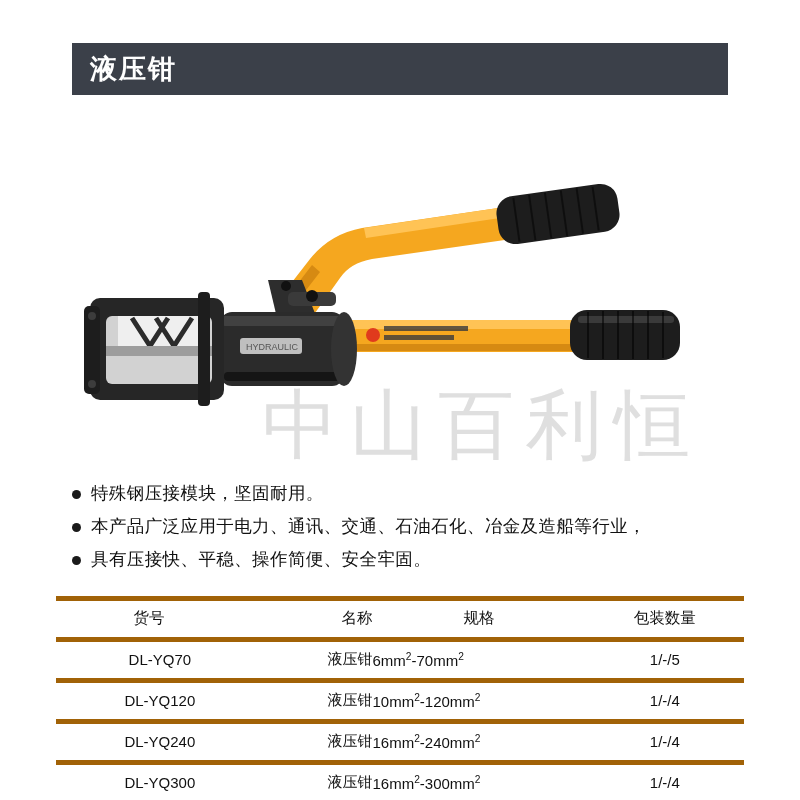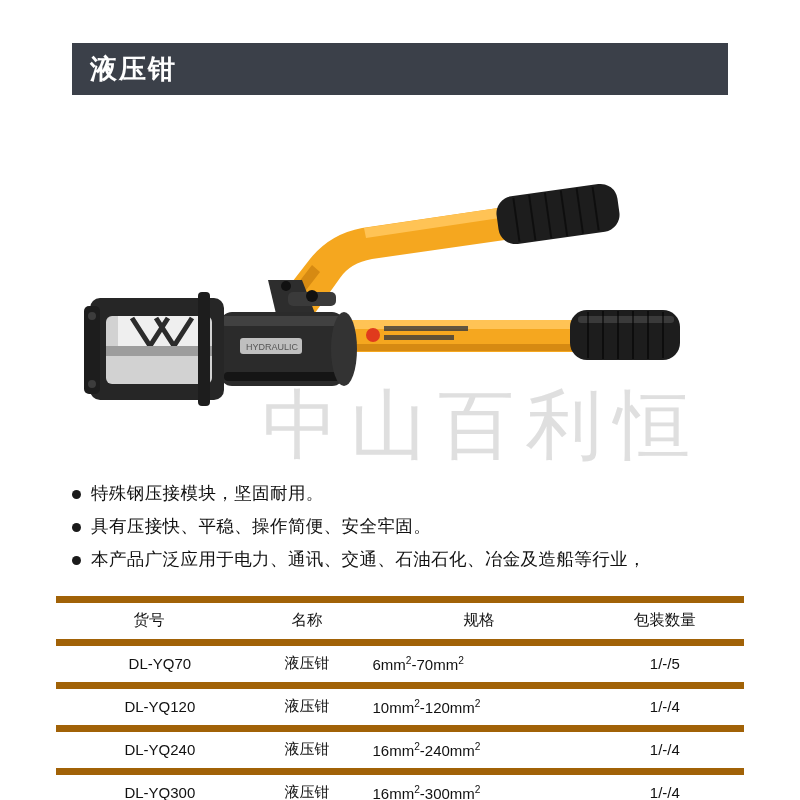--- a/index.html
+++ b/index.html
@@ -101,33 +101,33 @@
     top: 596px;
     width: 688px;
   }
   table.spec-table {
     border-collapse: collapse;
     width: 100%;
     font-size: 15px;
   }
   table.spec-table th,
   table.spec-table td {
-    border-top: 7px solid #a16207;
+    border-top: 5px solid #a16207;
     border-bottom: 1px solid #b9b9b9;
     padding: 8px 0 9px 0;
     font-weight: normal;
     color: #111111;
   }
   table.spec-table thead th {
     font-size: 15.5px;
     padding-top: 7px;
     padding-bottom: 8px;
   }
   .col-code   { width: 27%; text-align: center;   padding-left: 22px !important; }
-  .col-name   { width: 19%; text-align: center; margin-top: 32px; }
+  .col-name   { width: 19%; text-align: right; margin-top: 32px; }
   .col-spec   { width: 31%; }
   .col-pack   { width: 23%; text-align: center; }
   .col-code-h { text-align: center; padding-left: 0 !important; }
   sup { font-size: 0.68em; vertical-align: super; }
 </style>
 </head>
 <body>
 
 <div class="header-banner">
   <div class="header-title">液压钳</div>
@@ -213,25 +213,25 @@
   </svg>
 </div>
 
 <div class="bullets">
   <div class="bullet-row">
     <span class="bullet-dot"></span>
     <span class="bullet-text">特殊钢压接模块，坚固耐用。</span>
   </div>
   <div class="bullet-row">
     <span class="bullet-dot"></span>
-    <span class="bullet-text">具有压接快、平稳、操作简便、安全牢固。</span>
+    <span class="bullet-text">本产品广泛应用于电力、通讯、交通、石油石化、冶金及造船等行业，</span>
   </div>
   <div class="bullet-row">
     <span class="bullet-dot"></span>
-    <span class="bullet-text">本产品广泛应用于电力、通讯、交通、石油石化、冶金及造船等行业，</span>
+    <span class="bullet-text">具有压接快、平稳、操作简便、安全牢固。</span>
   </div>
 </div>
 
 <div class="spec-table-wrap">
   <table class="spec-table">
     <thead>
       <tr>
         <th class="col-code col-code-h">货号</th>
         <th class="col-name">名称</th>
         <th class="col-spec">规格</th>

